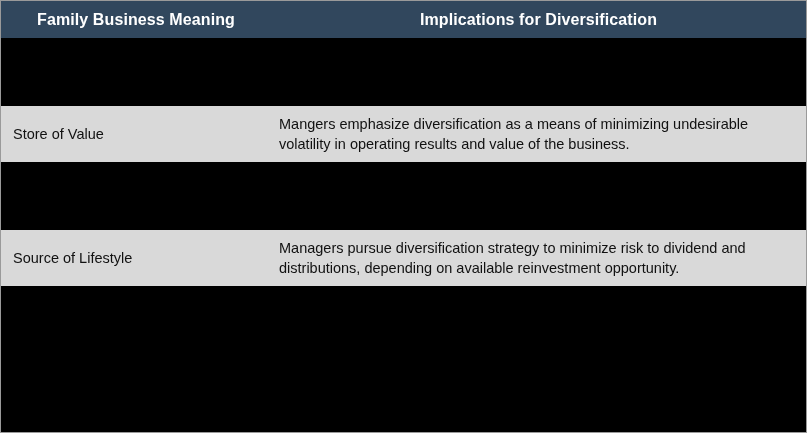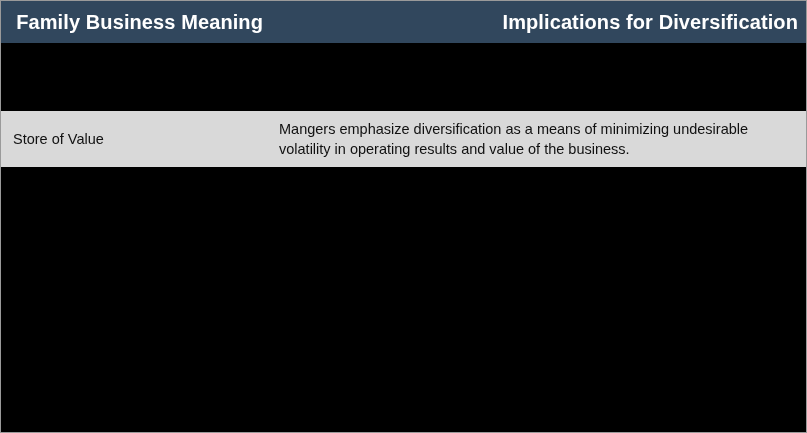--- a/index.html
+++ b/index.html
@@ -22,23 +22,23 @@
     width: 100%;
     border-collapse: collapse;
     table-layout: fixed;
   }
   table.data-table col.col-a { width: 270px; }
   table.data-table col.col-b { width: auto; }
 
   thead th {
     background: #31475d;
     color: #ffffff;
-    font-size: 20px;
+    font-size: 16px;
     font-weight: bold;
-    text-align: right;
+    text-align: center;
     padding: 10px 8px 9px 8px;
     vertical-align: middle;
     letter-spacing: 0.1px;
   }
   thead th.h-a { padding-left: 8px; }
   thead th.h-b { padding-left: 8px; }
 
   tbody td {
     font-size: 14.5px;
     color: #111111;
@@ -86,15 +86,19 @@
         <td class="spacer-cell"></td>
       </tr>
       <tr class="row-light">
         <td class="cell-a">Store of Value</td>
         <td class="cell-b">Mangers emphasize diversification as a means of minimizing undesirable volatility in operating results and value of the business.</td>
       </tr>
       <tr class="row-dark">
         <td class="spacer-cell"></td>
         <td class="spacer-cell"></td>
       </tr>
+      <tr class="row-light">
+        <td class="cell-a">Source of Lifestyle</td>
+        <td class="cell-b">Managers pursue diversification strategy to minimize risk to dividend and distributions, depending on available reinvestment opportunity.</td>
+      </tr>
     </tbody>
   </table>
 </div>
 
 </body></html>

